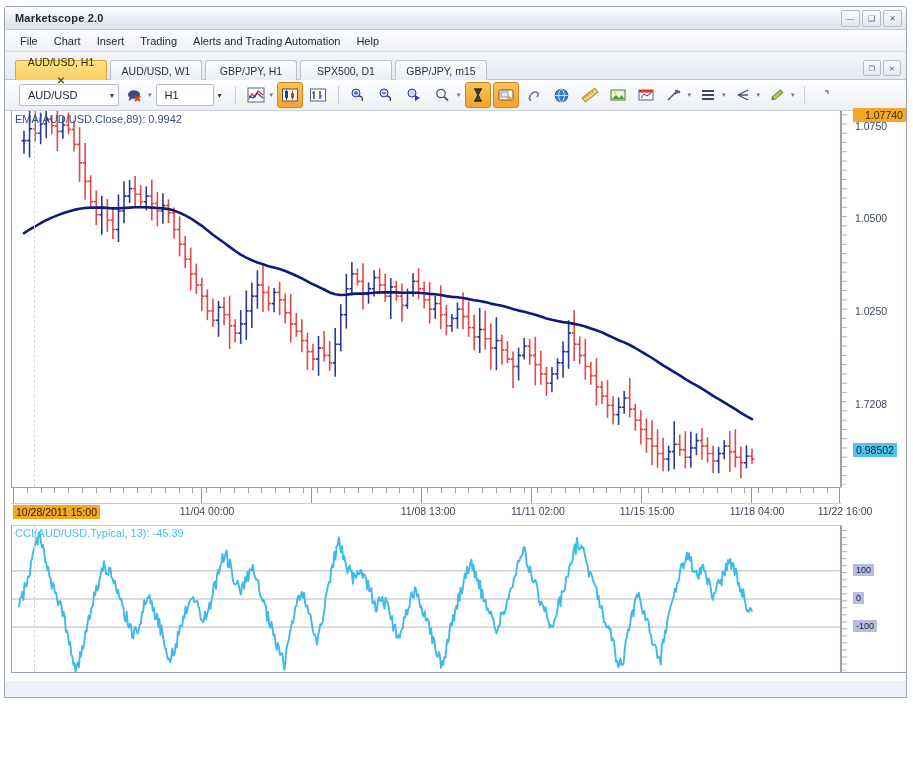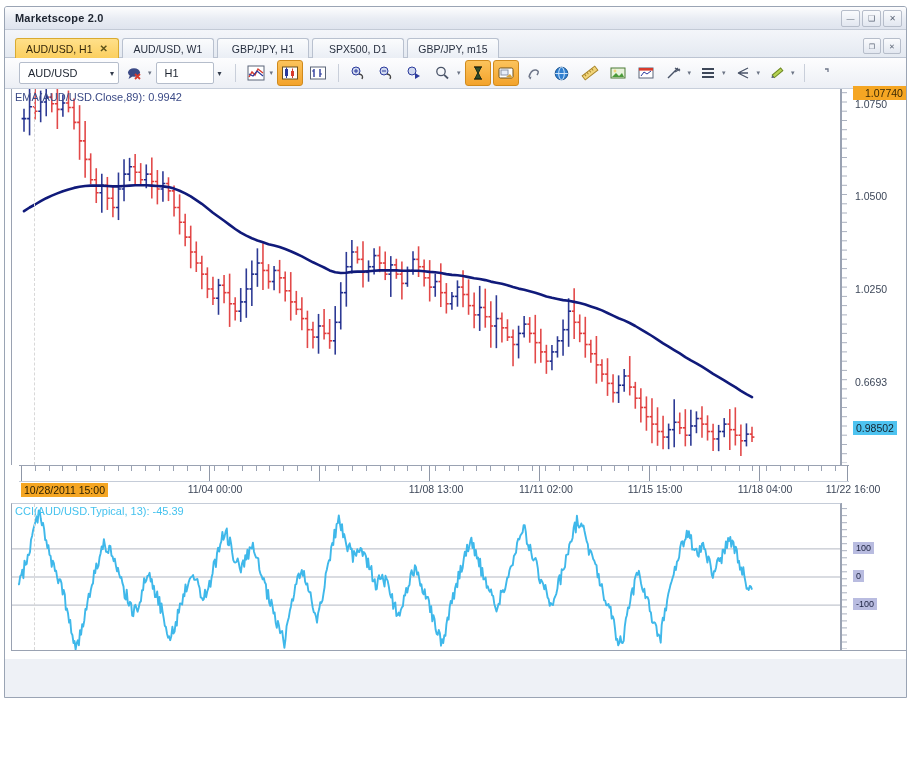--- a/index.html
+++ b/index.html
@@ -102,20 +102,21 @@
     font-size: 10.5px;
     color: #283040;
     position: relative;
     top: 1px;
   }
   .tab.active {
     background: linear-gradient(#ffe08a, #fbcf5f);
     border-color: #d9ab31;
     font-weight: normal;
     color: #33260a;
+    flex-direction: column;
   }
   .tab .tab-close {
     font-size: 10px;
     color: #5c5219;
     font-weight: bold;
   }
   .tabstrip-btns {
     position: absolute;
     right: 5px; bottom: 3px;
     display: flex; gap: 2px;
@@ -224,21 +225,21 @@
     white-space: nowrap;
     color: #14222e;
   }
   .axis-badge.cur  { background: #4ec3f0; }
   .axis-badge.high { background: #f5a623; color: #3a2a04; padding-left: 12px; }
   .axis-badge.cci  { background: #b9bce0; color: #1c2240; font-size: 9px; }
 
   
   .timeaxis {
     position: absolute;
-    left: 14px; top: 376px;
+    left: 6px; top: 376px;
     width: 830px; height: 38px;
     border-top: 1px solid #9aa2b2;
     box-sizing: border-box;
     background: #ffffff;
   }
   .tax-tickrow { position: absolute; left:0; top:0; width:100%; height:15px;
     border-bottom: 1px solid #c5ccd8; }
   .tax-t { position: absolute; top: 0; width: 1px; height: 5px; background: #9aa2b2; }
   .tax-t.maj { height: 15px; background: #8f97a7; }
   .tax-lbl {
@@ -312,20 +313,28 @@
 
     <div class="titlebar">
       <div class="titlebar-text">Marketscope 2.0</div>
       <div class="winbtns">
         <div class="winbtn">—</div>
         <div class="winbtn">❑</div>
         <div class="winbtn">✕</div>
       </div>
     </div>
 
+    <div class="menubar">
+      <div class="menu-item">File</div>
+      <div class="menu-item">Chart</div>
+      <div class="menu-item">Insert</div>
+      <div class="menu-item">Trading</div>
+      <div class="menu-item">Alerts and Trading Automation</div>
+      <div class="menu-item">Help</div>
+    </div>
 
     <div class="tabstrip">
       <div class="tab active">
         <span>AUD/USD, H1</span>
         <span class="tab-close">✕</span>
       </div>
       <div class="tab">
         <span>AUD/USD, W1</span>
       </div>
       <div class="tab">
@@ -978,21 +987,21 @@
               <line x1="0" y1="31.5" x2="5" y2="31.5" stroke="#aab1bf" stroke-width="1"></line>
               <line x1="0" y1="22.2" x2="5" y2="22.2" stroke="#aab1bf" stroke-width="1"></line>
               <line x1="0" y1="13.0" x2="5" y2="13.0" stroke="#aab1bf" stroke-width="1"></line>
               <line x1="0" y1="3.7" x2="5" y2="3.7" stroke="#aab1bf" stroke-width="1"></line>
             </svg>
           <div class="axis-badge high" style="top:4px;">1.07740</div>
           <div class="axis-badge cur" style="top:339px;">0.98502</div>
         <div class="axis-lbl" style="top: 15px;">1.0750</div>
             <div class="axis-lbl" style="top: 107px;">1.0500</div>
             <div class="axis-lbl" style="top: 200px;">1.0250</div>
-            <div class="axis-lbl" style="top: 293px;">0.6693</div>
+            <div class="axis-lbl" style="top: 293px;">1.7208</div>
           </div>
       </div>
 
       <div class="timeaxis">
         <div class="tax-tickrow">
             <div class="tax-t" style="left: 2px;"></div>
             <div class="tax-t" style="left: 16px;"></div>
             <div class="tax-t" style="left: 30px;"></div>
             <div class="tax-t" style="left: 43px;"></div>
             <div class="tax-t" style="left: 57px;"></div>

